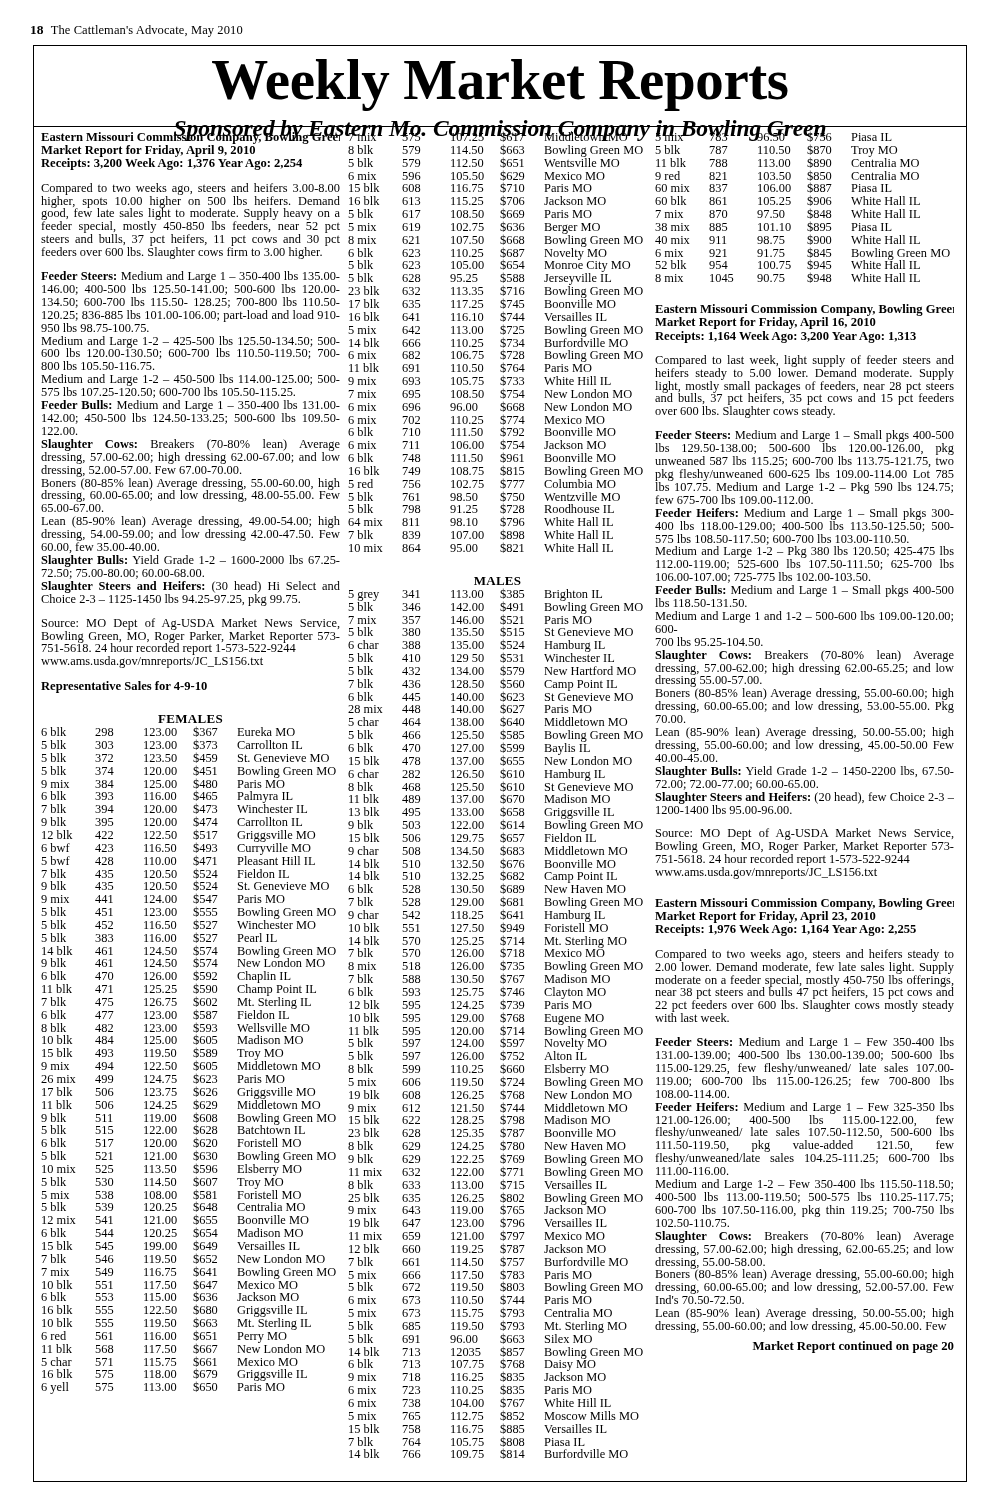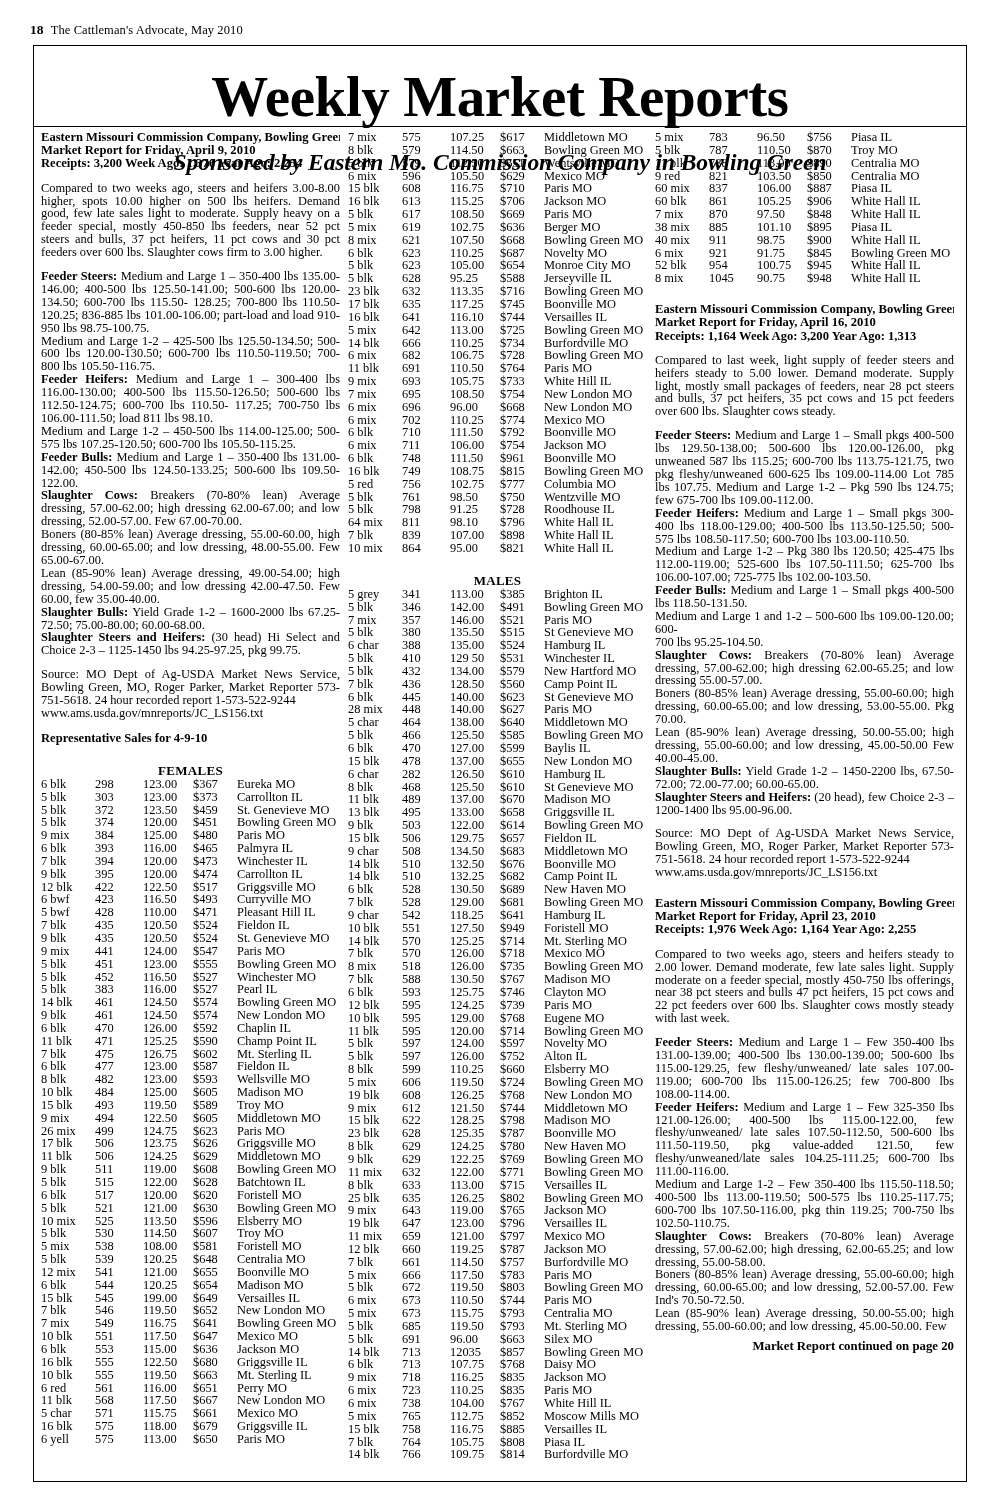--- a/index.html
+++ b/index.html
@@ -25,21 +25,21 @@
     position:absolute;left:33px;top:45px;width:934px;height:1437px;
     border:1.6px solid #000;box-sizing:border-box;
   }
 
   
   .masthead{
     position:absolute;left:33px;top:47px;width:934px;
     text-align:center;
   }
   .masthead h1{
-    margin:11px;padding:8px;
+    margin:0;padding:2px;
     font-weight:bold;
     font-size:57px;
     line-height:62px;
     letter-spacing:-0.4px;
   }
   .masthead h2{
     margin:0;padding:2px 0 0 0;
     font-style:italic;font-weight:bold;
     font-size:23.5px;line-height:26px;
     letter-spacing:-0.1px;
@@ -131,21 +131,20 @@
         <div>Market Report for Friday, April 9, 2010</div>
         <div>Receipts: 3,200   Week Ago: 1,376   Year Ago: 2,254</div>
       </div>
 
       <div class="gap"></div>
       <p class="body">Compared to two weeks ago, steers and heifers 3.00-8.00 higher, spots 10.00 higher on 500 lbs heifers.  Demand good, few late sales light to moderate.  Supply heavy on a feeder special, mostly 450-850 lbs feeders, near 52 pct steers and bulls, 37 pct heifers, 11 pct cows and 30 pct feeders over 600 lbs.  Slaughter cows firm to 3.00 higher.</p>
 
       <div class="gap"></div>
       <p class="body"><span class="lead">Feeder Steers:</span><span> Medium and Large 1 – 350-400 lbs 135.00-146.00;  400-500 lbs  125.50-141.00;  500-600 lbs  120.00-134.50;  600-700 lbs  115.50- 128.25;  700-800 lbs  110.50-120.25; 836-885 lbs 101.00-106.00; part-load and load 910-950 lbs 98.75-100.75.</span></p>
       <p class="body">Medium and Large 1-2 – 425-500 lbs 125.50-134.50; 500-600 lbs 120.00-130.50; 600-700 lbs 110.50-119.50; 700-800 lbs 105.50-116.75.</p>
-      <p class="body"><span class="lead">Feeder Heifers:</span><span> Medium and Large 1 – 300-400 lbs 116.00-130.00;  400-500 lbs  115.50-126.50;  500-600 lbs  112.50-124.75;  600-700 lbs  110.50- 117.25;  700-750 lbs  106.00-111.50; load 811 lbs 98.10.</span></p>
       <p class="body">Medium and Large 1-2 – 450-500 lbs 114.00-125.00; 500-575 lbs 107.25-120.50; 600-700 lbs 105.50-115.25.</p>
       <p class="body"><span class="lead">Feeder Bulls:</span><span>  Medium and Large 1 – 350-400 lbs 131.00-142.00;  450-500  lbs  124.50-133.25;  500-600  lbs  109.50-122.00.</span></p>
       <p class="body"><span class="lead">Slaughter Cows:</span><span> Breakers (70-80% lean) Average dressing, 57.00-62.00; high dressing 62.00-67.00; and low dressing, 52.00-57.00. Few 67.00-70.00.</span></p>
       <p class="body">Boners (80-85% lean) Average dressing, 55.00-60.00, high dressing, 60.00-65.00; and low dressing, 48.00-55.00. Few 65.00-67.00.</p>
       <p class="body">Lean (85-90% lean) Average dressing, 49.00-54.00; high dressing, 54.00-59.00; and low dressing 42.00-47.50. Few 60.00, few 35.00-40.00.</p>
       <p class="body"><span class="lead">Slaughter Bulls:</span><span> Yield Grade 1-2 – 1600-2000 lbs 67.25-72.50; 75.00-80.00; 60.00-68.00.</span></p>
       <p class="body"><span class="lead">Slaughter Steers and Heifers:</span><span> (30 head) Hi Select and Choice 2-3 – 1125-1450 lbs 94.25-97.25, pkg 99.75.</span></p>
 
       <div class="gap"></div>
       <p class="body">Source: MO Dept of Ag-USDA Market News Service, Bowling Green, MO, Roger Parker, Market Reporter  573-751-5618. 24 hour recorded report 1-573-522-9244</p>

